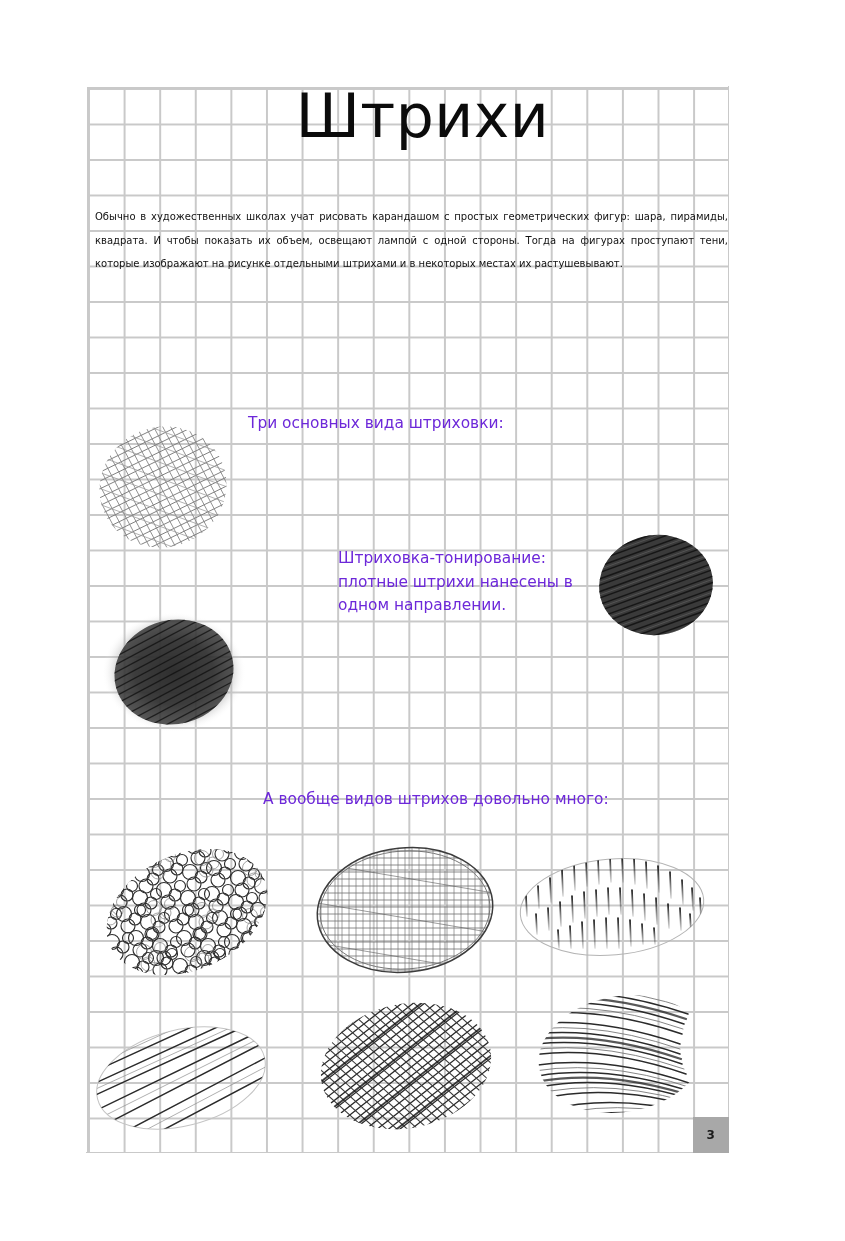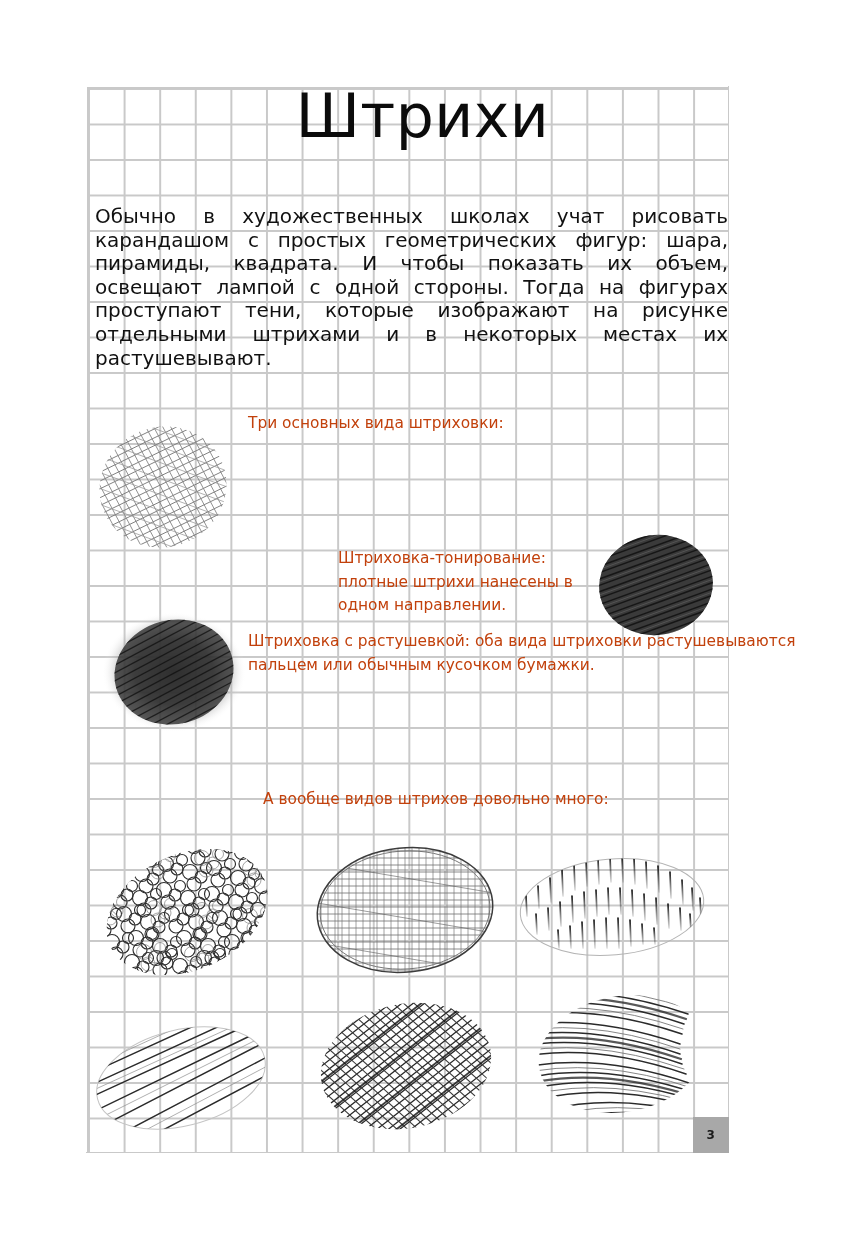--- a/index.html
+++ b/index.html
@@ -44,34 +44,34 @@
     text-align:center;
     font-size:60px;line-height:64px;
     font-weight:400;
     letter-spacing:0.5px;
     color:#0b0b0b;
   }
 
   .body-para{
     position:absolute;
     left:95px;top:205px;width:633px;
-    font-size:20px;
+    font-size:10px;
     line-height:23.6px;
     text-align:justify;
     text-justify:inter-word;
     color:#111;
   }
   .body-para p{margin:0;}
   .body-para p:first-child{text-align:justify;}
 
   .cap{
     position:absolute;
     font-size:15.4px;
     line-height:23.5px;
-    color:#c2410c;
+    color:#6d28d9;
     white-space:pre-line;
   }
   .cap-intro{left:248px;top:412px;}
   .cap-cross{left:248px;top:459px;}
   .cap-tone{left:338px;top:547px;text-align:left;width:278px;}
   .cap-blend{left:248px;top:630px;}
   .cap-more{left:263px;top:788px;}
 
   
   .page-badge{
@@ -609,21 +609,20 @@
   <div id="text-layer">
 
     <div class="title">Штрихи</div>
 
     <div class="body-para">
       <p>Обычно в художественных школах учат рисовать карандашом с простых геометрических фигур: шара, пирамиды, квадрата. И чтобы показать их объем, освещают лампой с одной стороны. Тогда на фигурах проступают тени, которые изображают на рисунке отдельными штрихами и в некоторых местах их растушевывают.</p>
     </div>
 
     <div class="cap cap-intro">Три основных вида штриховки:</div>
     <div class="cap cap-tone">Штриховка-тонирование: плотные штрихи нанесены в одном направлении.</div>
-    <div class="cap cap-blend">Штриховка с растушевкой: оба вида штриховки растушевываются пальцем или обычным кусочком бумажки.</div>
     <div class="cap cap-more">А вообще видов штрихов довольно много:</div>
 
     <div class="page-badge">
       <span>3</span>
     </div>
 
   </div>
 </div>
 
 </body></html>

